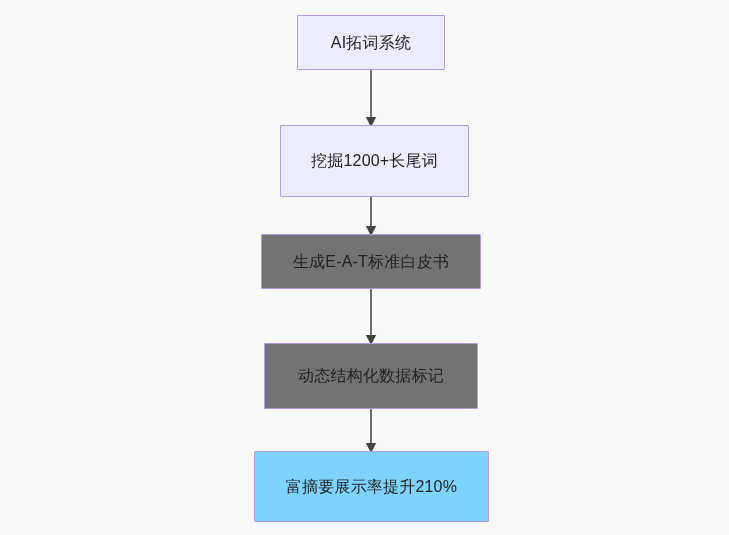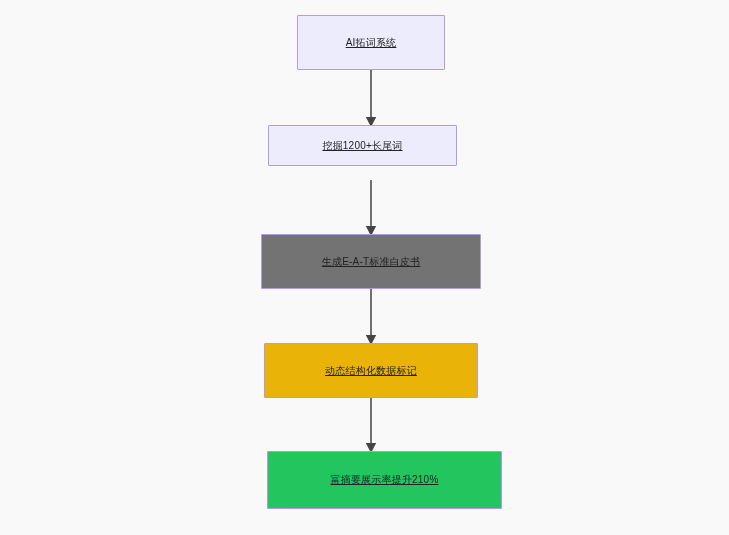--- a/index.html
+++ b/index.html
@@ -22,25 +22,24 @@
   .flow-node {
     position: absolute;
     box-sizing: border-box;
     background: #ececfc;
     border: 1.4px solid #b49ae0;
     border-radius: 1px;
     display: flex;
     align-items: center;
     justify-content: center;
     color: #232323;
-    font-size: 10px;
+    font-size: 16px;
     line-height: 1.2;
     letter-spacing: 0.2px;
     white-space: nowrap;
-    text-decoration: underline;
   }
   .flow-node-label {
     display: block;
     text-align: center;
   }
   .flow-edge {
     position: absolute;
     pointer-events: none;
   }
   .flow-edge svg {
@@ -74,26 +73,26 @@
   <div class="flow-edge" id="edge-4" style="left: 364px; top: 398px;">
     <svg width="14" height="60" viewBox="0 0 14 60">
       <line x1="7" y1="0" x2="7" y2="48" stroke="#707070" stroke-width="2"></line>
       <polygon points="7,55 1.8,45 12.2,45" fill="#444444"></polygon>
     </svg>
   </div>
 
   <div class="flow-node" id="node-1" style="left: 297px; top: 15px; width: 148px; height: 55px; background: rgb(236, 236, 252); border-color: rgb(180, 154, 224); color: rgb(35, 35, 35);">
     <span class="flow-node-label">AI拓词系统</span>
   </div>
-  <div class="flow-node" id="node-2" style="left: 268px; top: 125px; width: 189px; height: 41px; background: rgb(236, 236, 252); border-color: rgb(180, 154, 224); color: rgb(35, 35, 35);">
+  <div class="flow-node" id="node-2" style="left: 280px; top: 125px; width: 189px; height: 72px; background: rgb(236, 236, 252); border-color: rgb(180, 154, 224); color: rgb(35, 35, 35);">
     <span class="flow-node-label">挖掘1200+长尾词</span>
   </div>
   <div class="flow-node" id="node-3" style="left: 261px; top: 234px; width: 220px; height: 55px; background: #737373; border-color: rgb(180, 154, 224); color: rgb(35, 35, 35);">
     <span class="flow-node-label">生成E-A-T标准白皮书</span>
   </div>
-  <div class="flow-node" id="node-4" style="left: 264px; top: 343px; width: 214px; height: 55px; background: #eab308; border-color: rgb(180, 154, 224); color: rgb(35, 35, 35); justify-content: center;">
+  <div class="flow-node" id="node-4" style="left: 264px; top: 343px; width: 214px; height: 66px; background: #737373; border-color: rgb(180, 154, 224); color: rgb(35, 35, 35); justify-content: center;">
     <span class="flow-node-label">动态结构化数据标记</span>
   </div>
-  <div class="flow-node" id="node-5" style="left: 254px; top: 451px; width: 235px; height: 58px; background: #22c55e; border-color: rgb(180, 154, 224); color: rgb(35, 35, 35); margin-left: 13px;">
+  <div class="flow-node" id="node-5" style="left: 254px; top: 451px; width: 235px; height: 71px; background: #7dd3fc; border-color: rgb(180, 154, 224); color: rgb(35, 35, 35);">
     <span class="flow-node-label">富摘要展示率提升210%</span>
   </div>
 
 </div>
 
 </body></html>

